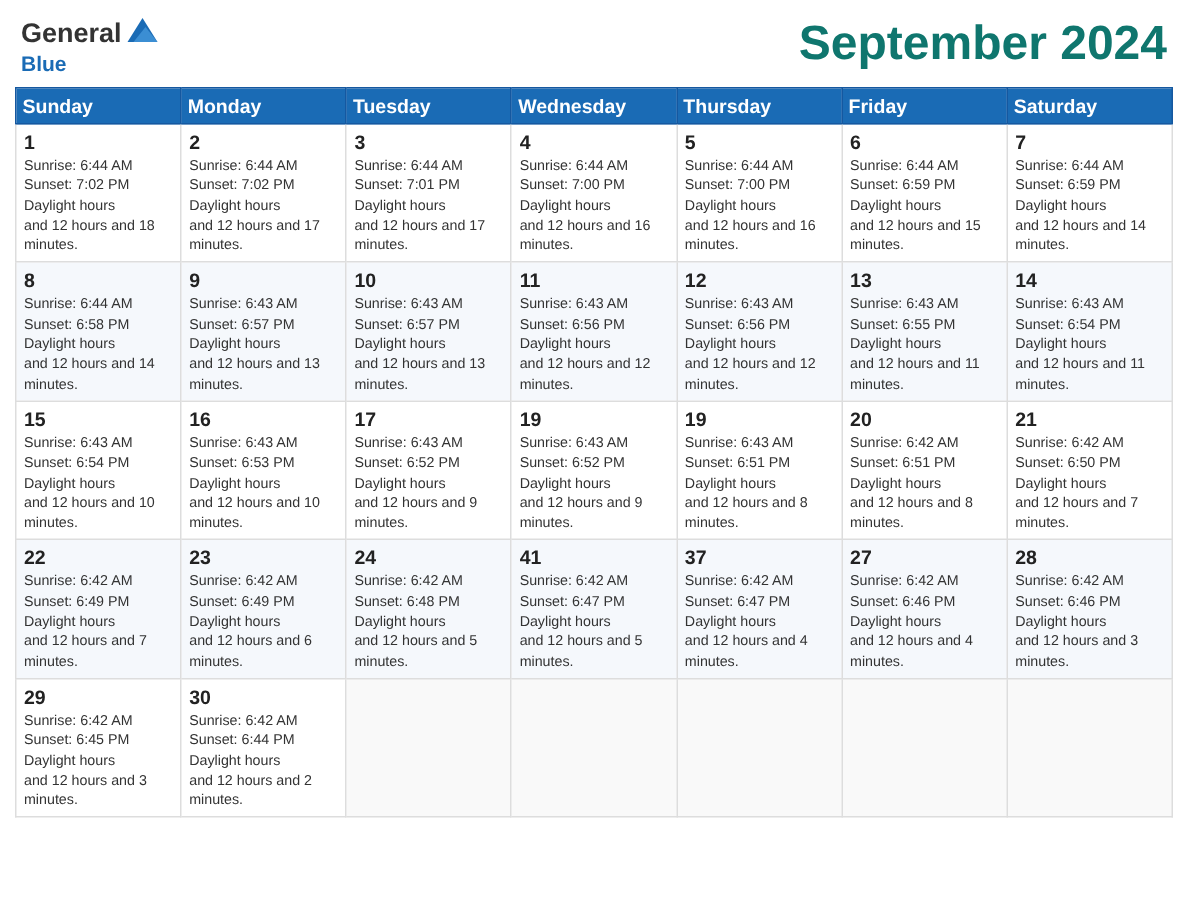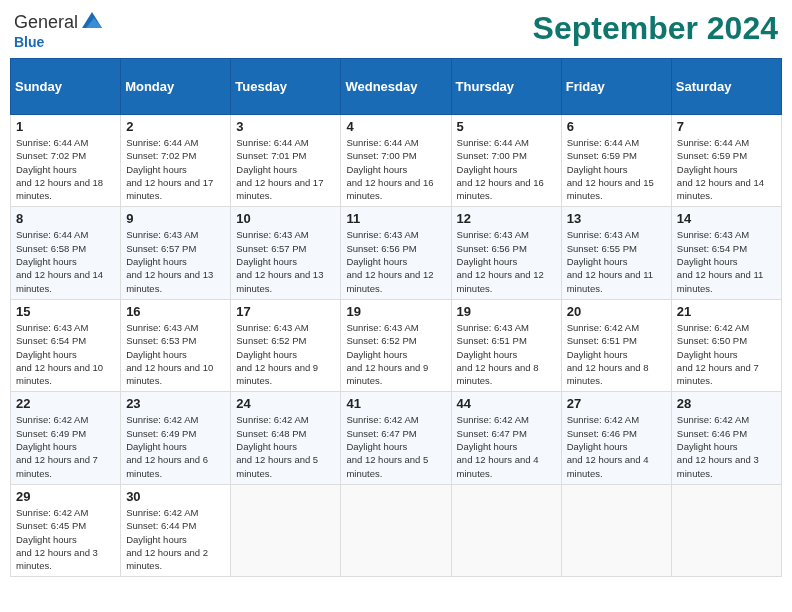--- a/index.html
+++ b/index.html
@@ -21,21 +21,21 @@
       display: flex;
       flex-direction: column;
       align-items: flex-start;
     }
     .logo-top {
       display: flex;
       align-items: center;
     }
     .logo-general {
       font-size: 18px;
-      font-weight: normal;
+      font-weight: bold;
       color: #333;
     }
     .logo-blue {
       font-size: 14px;
       font-weight: bold;
       color: #1a6bb5;
     }
     .logo-icon {
       width: 24px;
       height: 24px;
@@ -56,21 +56,21 @@
     .calendar {
       width: 100%;
       border-collapse: collapse;
       border: 1px solid #ccc;
     }
     .calendar th {
       background: #1a6bb5;
       color: #fff;
       font-size: 13px;
       font-weight: bold;
-      padding: 20px 4px;
+      padding: 4px 4px;
       text-align: left;
       border: 1px solid #1558a0;
     }
     .calendar td {
       vertical-align: top;
       border: 1px solid #ddd;
       padding: 4px 5px;
       width: 14.28%;
       height: 80px;
       background: #fff;
@@ -352,21 +352,21 @@
         <td>
         <span class="day-num">41</span>
         <div class="day-info">
           Sunrise: 6:42 AM<br>
           Sunset: 6:47 PM<br>
           Daylight hours<br>
           and 12 hours and 5 minutes.
         </div>
       </td>
         <td>
-        <span class="day-num">44</span>
+        <span class="day-num">37</span>
         <div class="day-info">
           Sunrise: 6:42 AM<br>
           Sunset: 6:47 PM<br>
           Daylight hours<br>
           and 12 hours and 4 minutes.
         </div>
       </td>
         <td>
         <span class="day-num">27</span>
         <div class="day-info">

